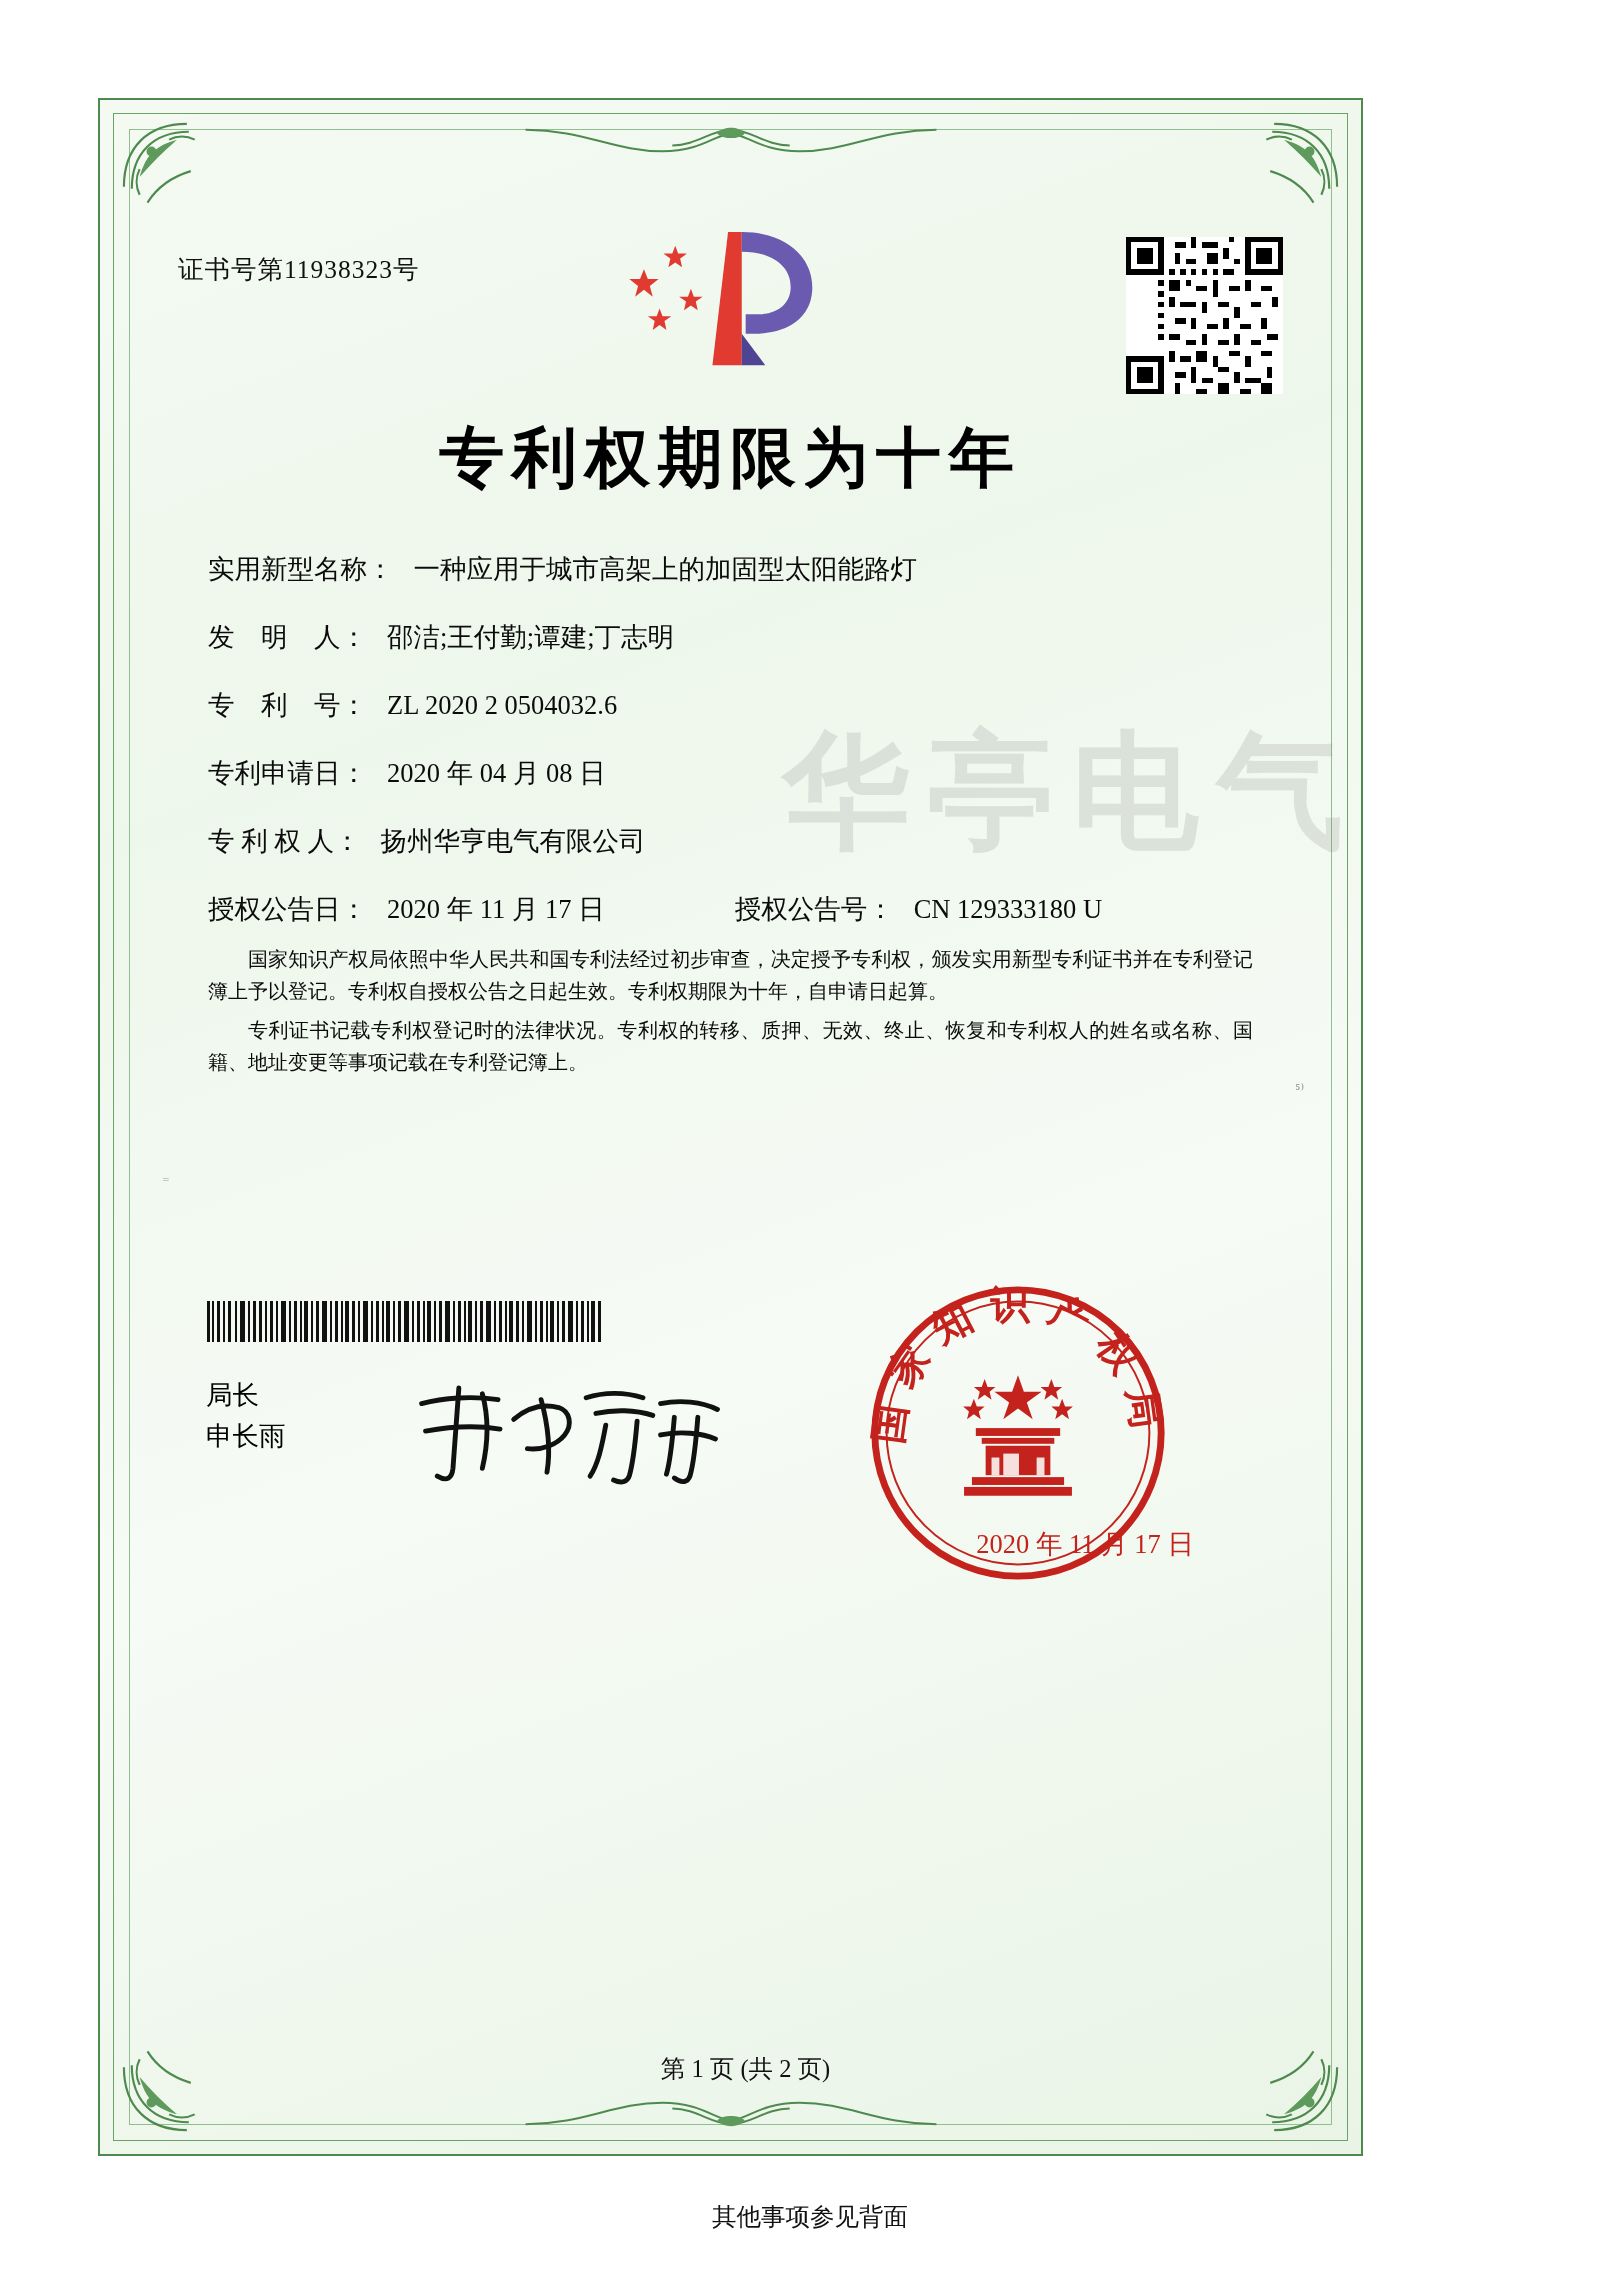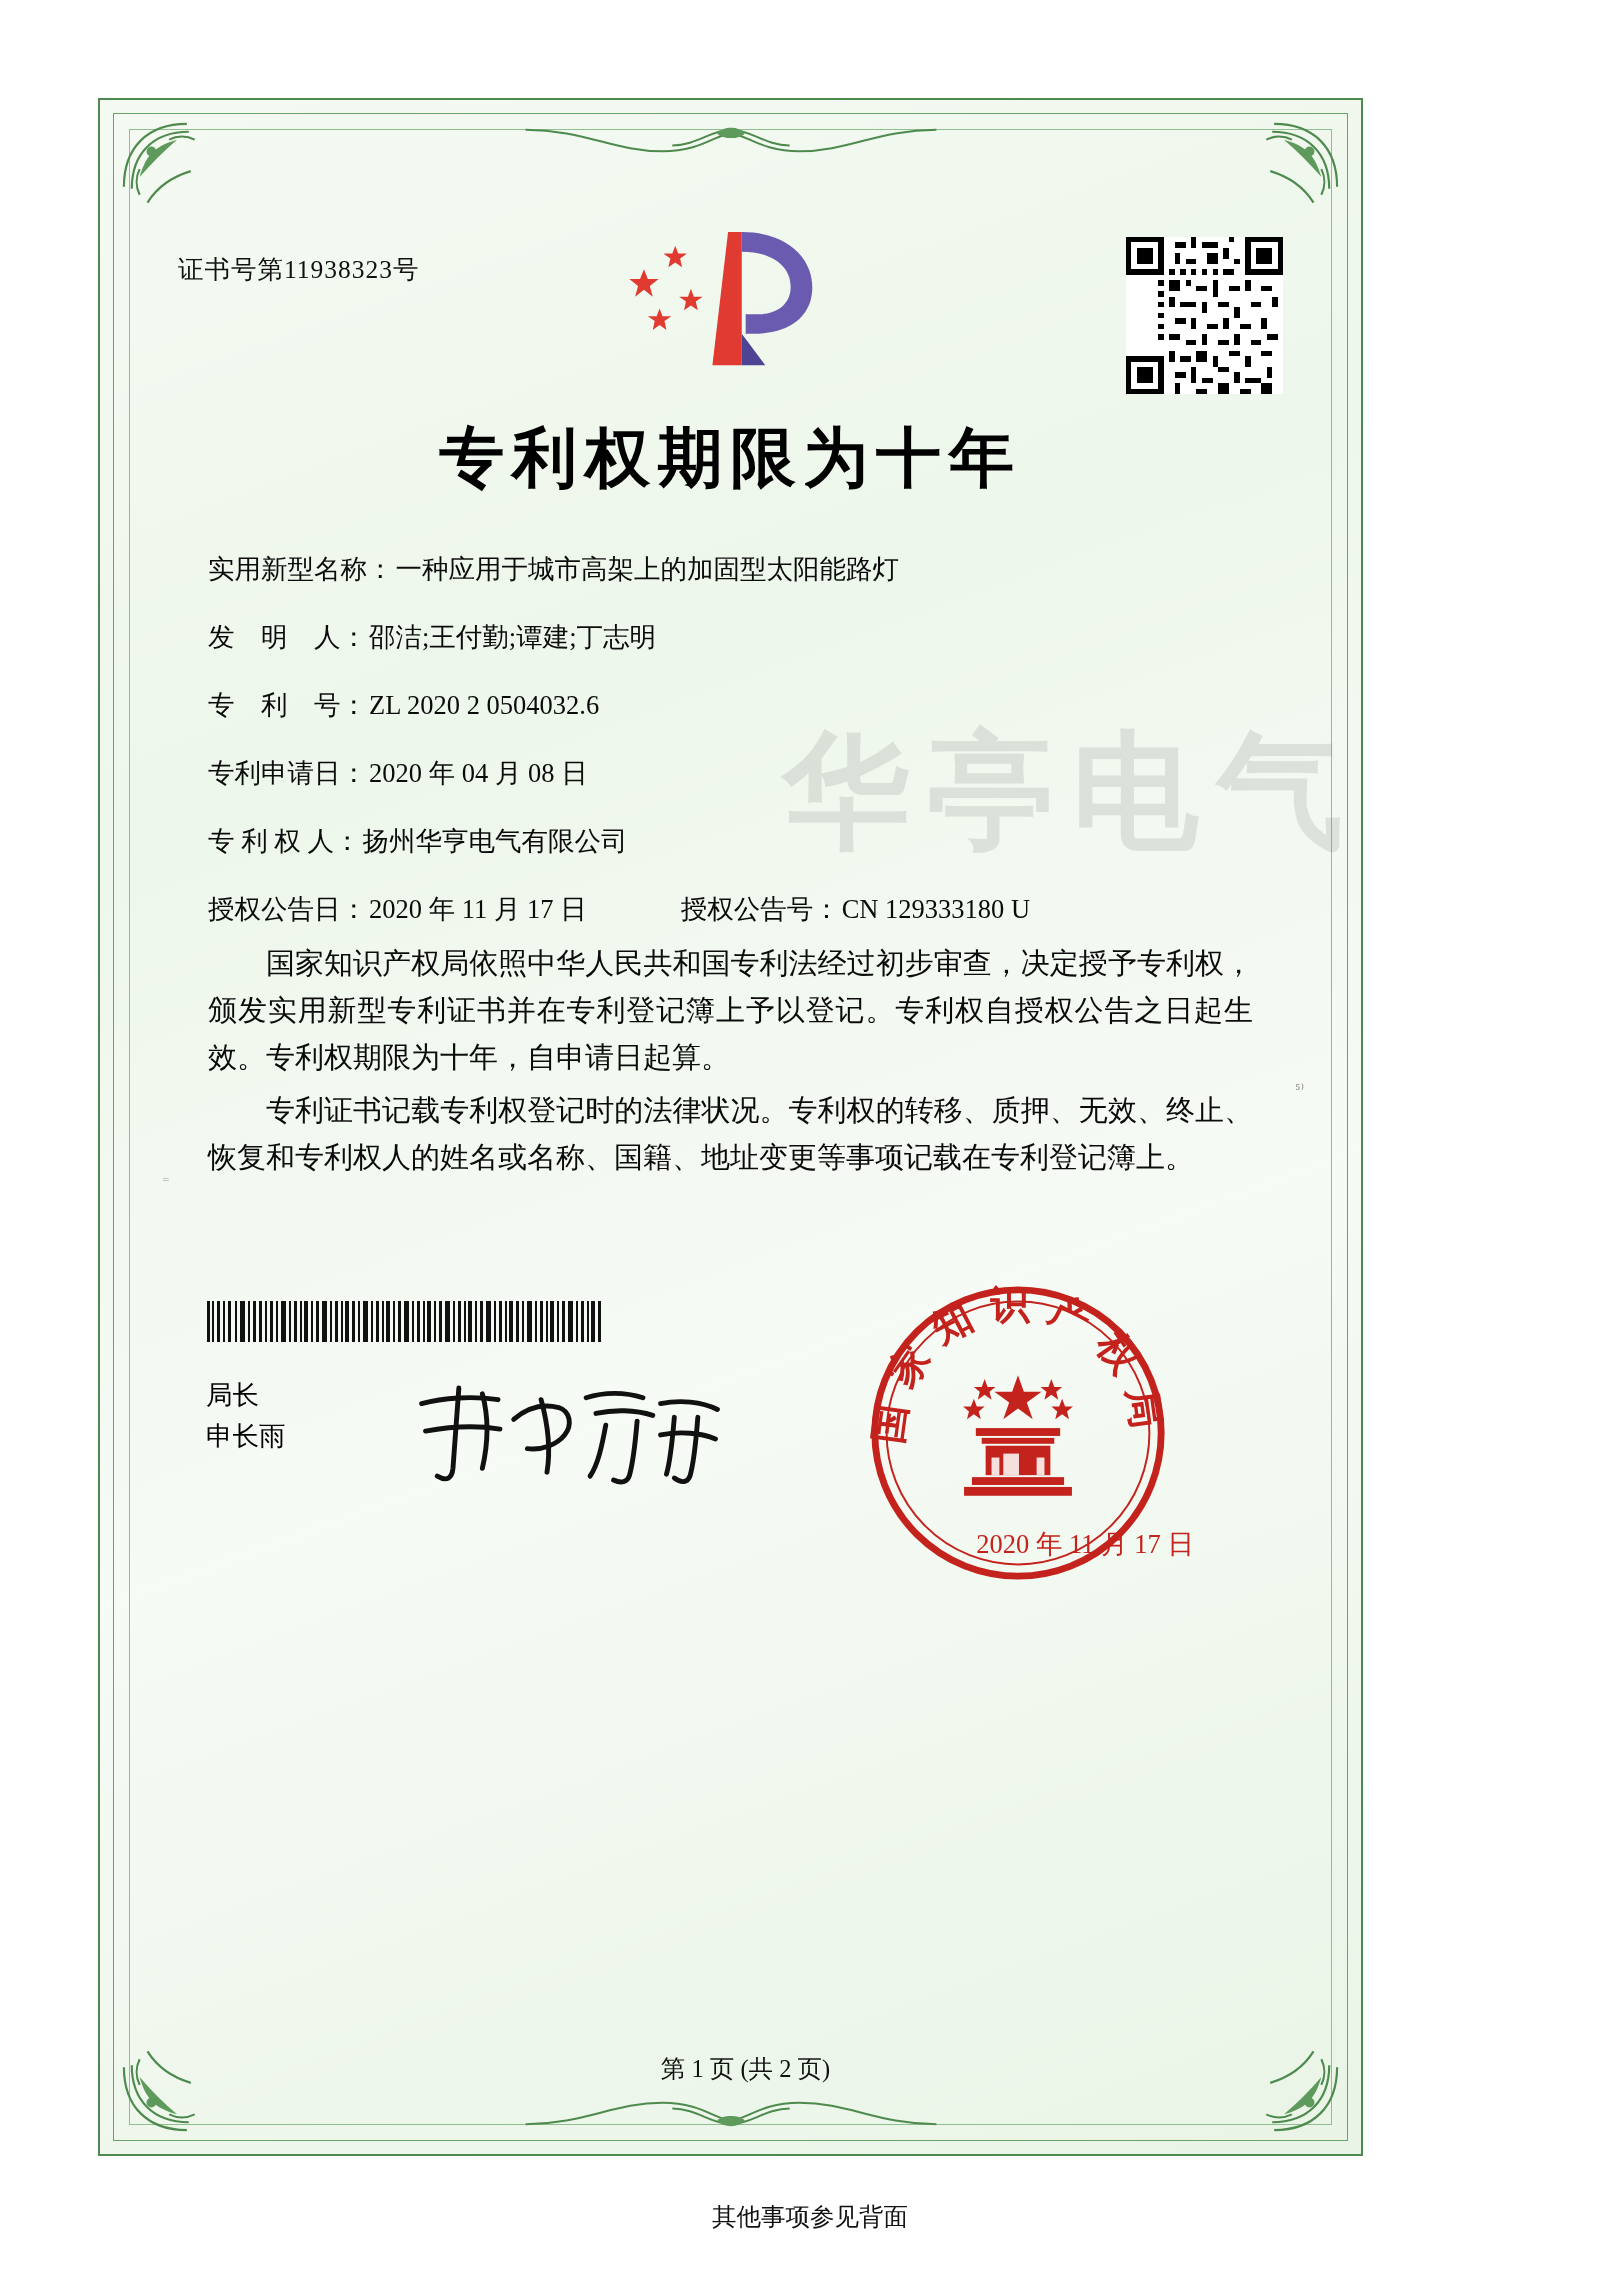--- a/index.html
+++ b/index.html
@@ -134,44 +134,44 @@
     top: 451px;
     right: 88px;
   }
   .field-row {
     display: flex;
     align-items: baseline;
     margin-bottom: 32px;
     font-size: 26.5px;
     color: #0b0b0b;
     white-space: nowrap;
+    gap: 18px;
   }
   .field-label {
     flex: 0 0 auto;
     letter-spacing: 0px;
   }
   .field-value {
     flex: 0 1 auto;
     padding-left: 2px;
   }
   .field-row .spacer {
     display: inline-block;
     width: 94px;
   }
 
   .paragraphs {
     position: absolute;
     left: 108px;
     right: 108px;
     top: 843px;
-    font-size: 29px;
+    font-size: 20px;
     line-height: 1.62;
     color: #0b0b0b;
     text-align: justify;
-    font-family: Liberation Mono, monospace;
   }
   .paragraphs p {
     margin: 0 0 5.9px 0;
     text-indent: 2em;
   }
 
   
   .watermark {
     position: absolute;
     left: 0; right: 0;

